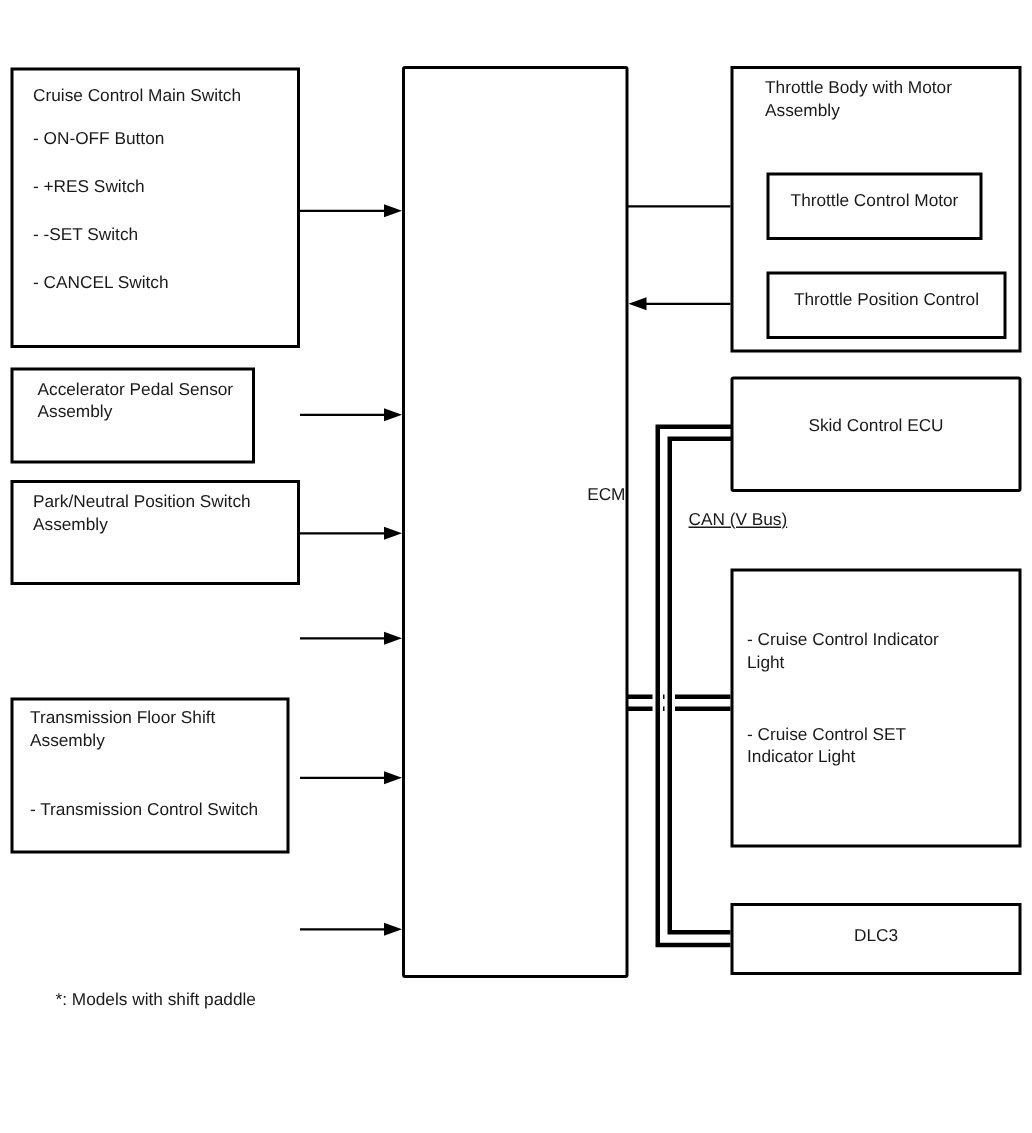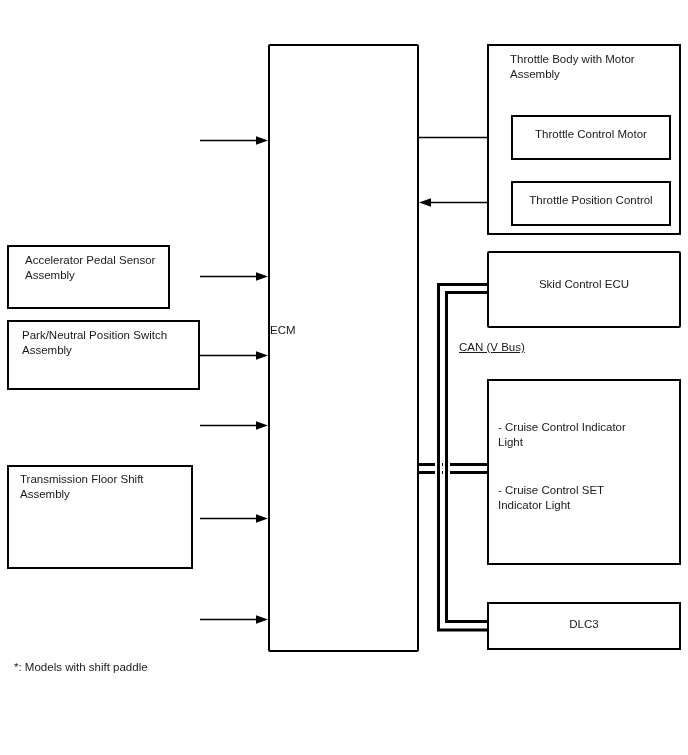--- a/index.html
+++ b/index.html
@@ -5,22 +5,22 @@
   html,body{margin:0;padding:0;background:#fff;}
   .canvas{
     position:relative;width:688px;height:755px;background:#fff;
     font-family:"Liberation Sans","DejaVu Sans",sans-serif;color:#1a1a1a;overflow:hidden;
   }
   .wires{position:absolute;left:0;top:0;width:688px;height:755px;}
   .box{position:absolute;border:2px solid #000;background:#fff;box-sizing:border-box;}
   .rounded{border-radius:2px;}
   .t{position:absolute;font-size:11.5px;line-height:14.5px;white-space:normal;}
   .cbox{display:flex;align-items:center;justify-content:center;font-size:11.5px;}
-  .ecm-label{position:absolute;left:0;width:100%;text-align:left;font-size:11.5px;}
-  .note{position:absolute;font-size:11.5px;}
+  .ecm-label{position:absolute;left:0;width:100%;text-align:right;font-size:11.5px;}
+  .note{position:absolute;font-size:11.5px;margin-left:23px;}
   .buslabel{position:absolute;font-size:11.5px;text-decoration:underline;}
 </style>
 </head>
 <body>
 
 <div class="canvas">
 
   <svg class="wires" viewBox="0 0 688 755">
 
     <g stroke="#000" fill="#000">
@@ -64,45 +64,53 @@
     </g>
 
     <g fill="none">
       <path d="M489 284.5 L438.5 284.5 L438.5 630 L489 630" stroke="#fff" stroke-width="7"></path>
       <path d="M489 292.5 L446.5 292.5 L446.5 621.5 L489 621.5" stroke="#fff" stroke-width="7"></path>
       <path d="M489 284.5 L438.5 284.5 L438.5 630 L489 630" stroke="#000" stroke-width="3"></path>
       <path d="M489 292.5 L446.5 292.5 L446.5 621.5 L489 621.5" stroke="#000" stroke-width="3"></path>
     </g>
   </svg>
 
+  <div class="box" style="left:7px;top:45px;width:193px;height:187px">
+    <div class="t" style="top:10px;left:13px;right:5px">Cruise Control Main Switch</div>
+    <div class="t" style="top:39px;left:13px;right:5px">- ON-OFF Button</div>
+    <div class="t" style="top:71px;left:13px;right:5px">- +RES Switch</div>
+    <div class="t" style="top:103px;left:13px;right:5px">- -SET Switch</div>
+    <div class="t" style="top:135px;left:13px;right:5px">- CANCEL Switch</div>
+  </div>
 
   <div class="box" style="left:7px;top:245px;width:163px;height:64px">
     <div class="t" style="top:6px;left:16px;right:8px">Accelerator Pedal Sensor Assembly</div>
   </div>
 
   <div class="box" style="left:7px;top:320px;width:193px;height:70px">
     <div class="t" style="top:6px;left:13px;right:8px">Park/Neutral Position Switch Assembly</div>
   </div>
 
 
   <div class="box" style="left:7px;top:465px;width:186px;height:104px">
     <div class="t" style="top:5px;left:11px;right:8px">Transmission Floor Shift Assembly</div>
+    <div class="t" style="top:66px;left:11px;right:2px">- Transmission Control Switch</div>
   </div>
 
 
   <div class="note" style="left:14px;top:661px">*: Models with shift paddle</div>
 
   <div class="box rounded" style="left:268px;top:44px;width:151px;height:608px">
     <div class="ecm-label" style="top:278px">ECM</div>
   </div>
 
   <div class="box" style="left:487px;top:44px;width:194px;height:191px">
     <div class="t" style="top:6px;left:21px;width:155px">Throttle Body with Motor Assembly</div>
   </div>
-  <div class="box cbox" style="left:511px;top:115px;width:160px;height:45px;padding-bottom:8px">
+  <div class="box cbox" style="left:511px;top:115px;width:144px;height:45px;padding-bottom:8px">
     <span>Throttle Control Motor</span>
   </div>
   <div class="box cbox" style="left:511px;top:181px;width:160px;height:45px;padding-bottom:8px">
     <span>Throttle Position Control</span>
   </div>
 
   <div class="box rounded cbox" style="left:487px;top:251px;width:194px;height:77px;padding-bottom:12px">
     <span>Skid Control ECU</span>
   </div>
 

